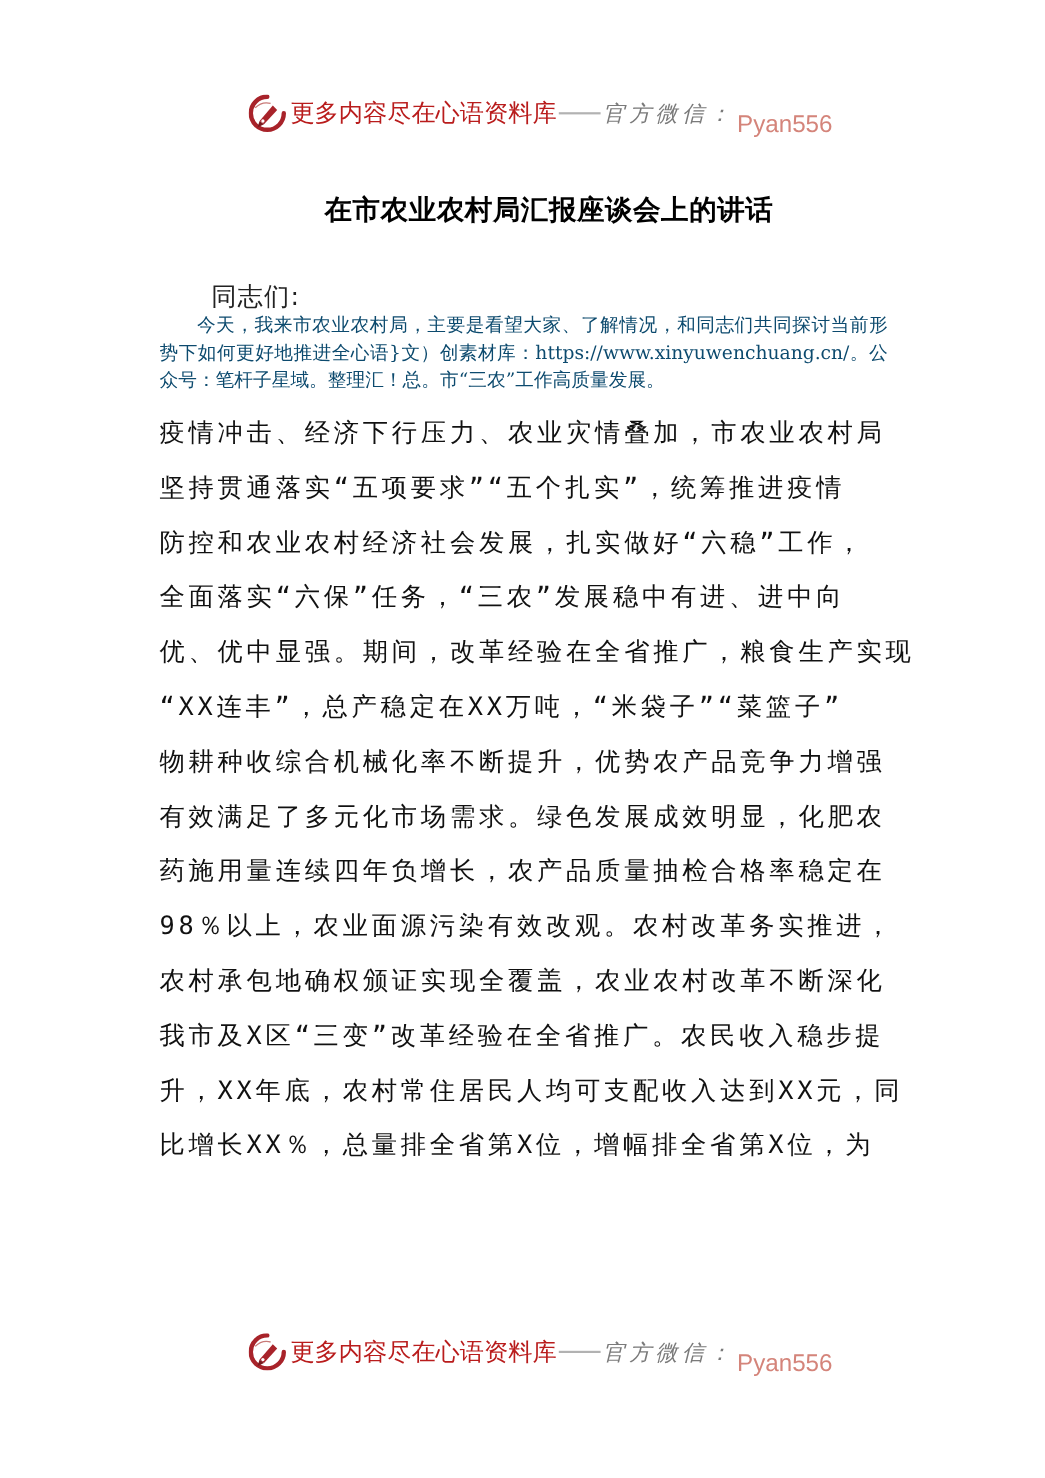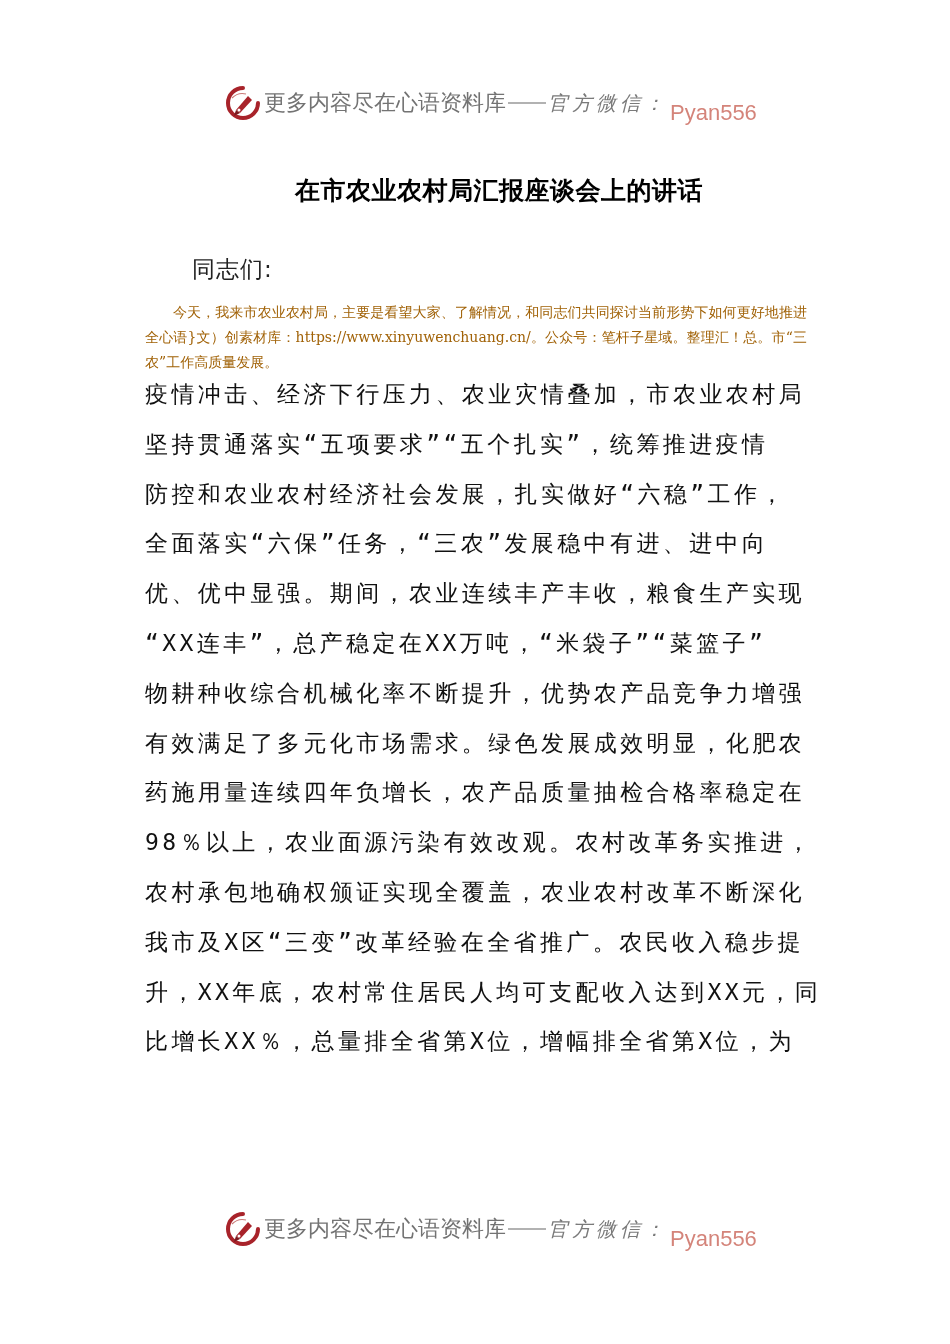--- a/index.html
+++ b/index.html
@@ -27,21 +27,21 @@
     .watermark.bottom { top: 1209px; }
     .wm-logo {
       width: 34px;
       height: 34px;
       margin-right: 4px;
       display: inline-block;
     }
     .wm-main {
       font-family: "DejaVu Serif", "Liberation Serif", serif;
       font-size: 22px;
-      color: #737373;
+      color: #b91c1c;
       letter-spacing: 0px;
     }
     .wm-dash {
       display: inline-block;
       width: 38px;
       height: 2px;
       background: #b2b2b2;
       margin: 0 2px;
       vertical-align: middle;
     }
@@ -76,27 +76,27 @@
       position: absolute;
       top: 254px;
       left: 192px;
       font-family: "DejaVu Sans", "Liberation Sans", sans-serif;
       font-size: 23px;
       color: #222;
       letter-spacing: 1px;
     }
     .intro {
       position: absolute;
-      top: 300px;
+      top: 284px;
       left: 145px;
       width: 662px;
       font-family: "DejaVu Serif", "Liberation Serif", serif;
-      font-size: 14px;
+      font-size: 17px;
       line-height: 25px;
-      color: #a16207;
+      color: #0c4a6e;
       text-indent: 2em;
       text-align: justify;
       text-align-last: left;
     }
     .body-text {
       position: absolute;
       top: 370px;
       left: 145px;
       width: 662px;
       font-family: "DejaVu Sans Mono", "Liberation Mono", monospace;
@@ -134,21 +134,21 @@
 
 <div class="salutation">同志们:</div>
 
 <div class="intro">今天，我来市农业农村局，主要是看望大家、了解情况，和同志们共同探讨当前形势下如何更好地推进全心语}文）创素材库：https://www.xinyuwenchuang.cn/。公众号：笔杆子星域。整理汇！总。市“三农”工作高质量发展。</div>
 
 <div class="body-text">
   <span class="body-line">疫情冲击、经济下行压力、农业灾情叠加，市农业农村局</span>
   <span class="body-line">坚持贯通落实“五项要求”“五个扎实”，统筹推进疫情</span>
   <span class="body-line">防控和农业农村经济社会发展，扎实做好“六稳”工作，</span>
   <span class="body-line">全面落实“六保”任务，“三农”发展稳中有进、进中向</span>
-  <span class="body-line">优、优中显强。期间，农业连续丰产丰收，粮食生产实现</span>
+  <span class="body-line">优、优中显强。期间，改革经验在全省推广，粮食生产实现</span>
   <span class="body-line">“XX连丰”，总产稳定在XX万吨，“米袋子”“菜篮子”</span>
   <span class="body-line">物耕种收综合机械化率不断提升，优势农产品竞争力增强</span>
   <span class="body-line">有效满足了多元化市场需求。绿色发展成效明显，化肥农</span>
   <span class="body-line">药施用量连续四年负增长，农产品质量抽检合格率稳定在</span>
   <span class="body-line">98％以上，农业面源污染有效改观。农村改革务实推进，</span>
   <span class="body-line">农村承包地确权颁证实现全覆盖，农业农村改革不断深化</span>
   <span class="body-line">我市及X区“三变”改革经验在全省推广。农民收入稳步提</span>
   <span class="body-line">升，XX年底，农村常住居民人均可支配收入达到XX元，同</span>
   <span class="body-line">比增长XX％，总量排全省第X位，增幅排全省第X位，为</span>
 </div>

